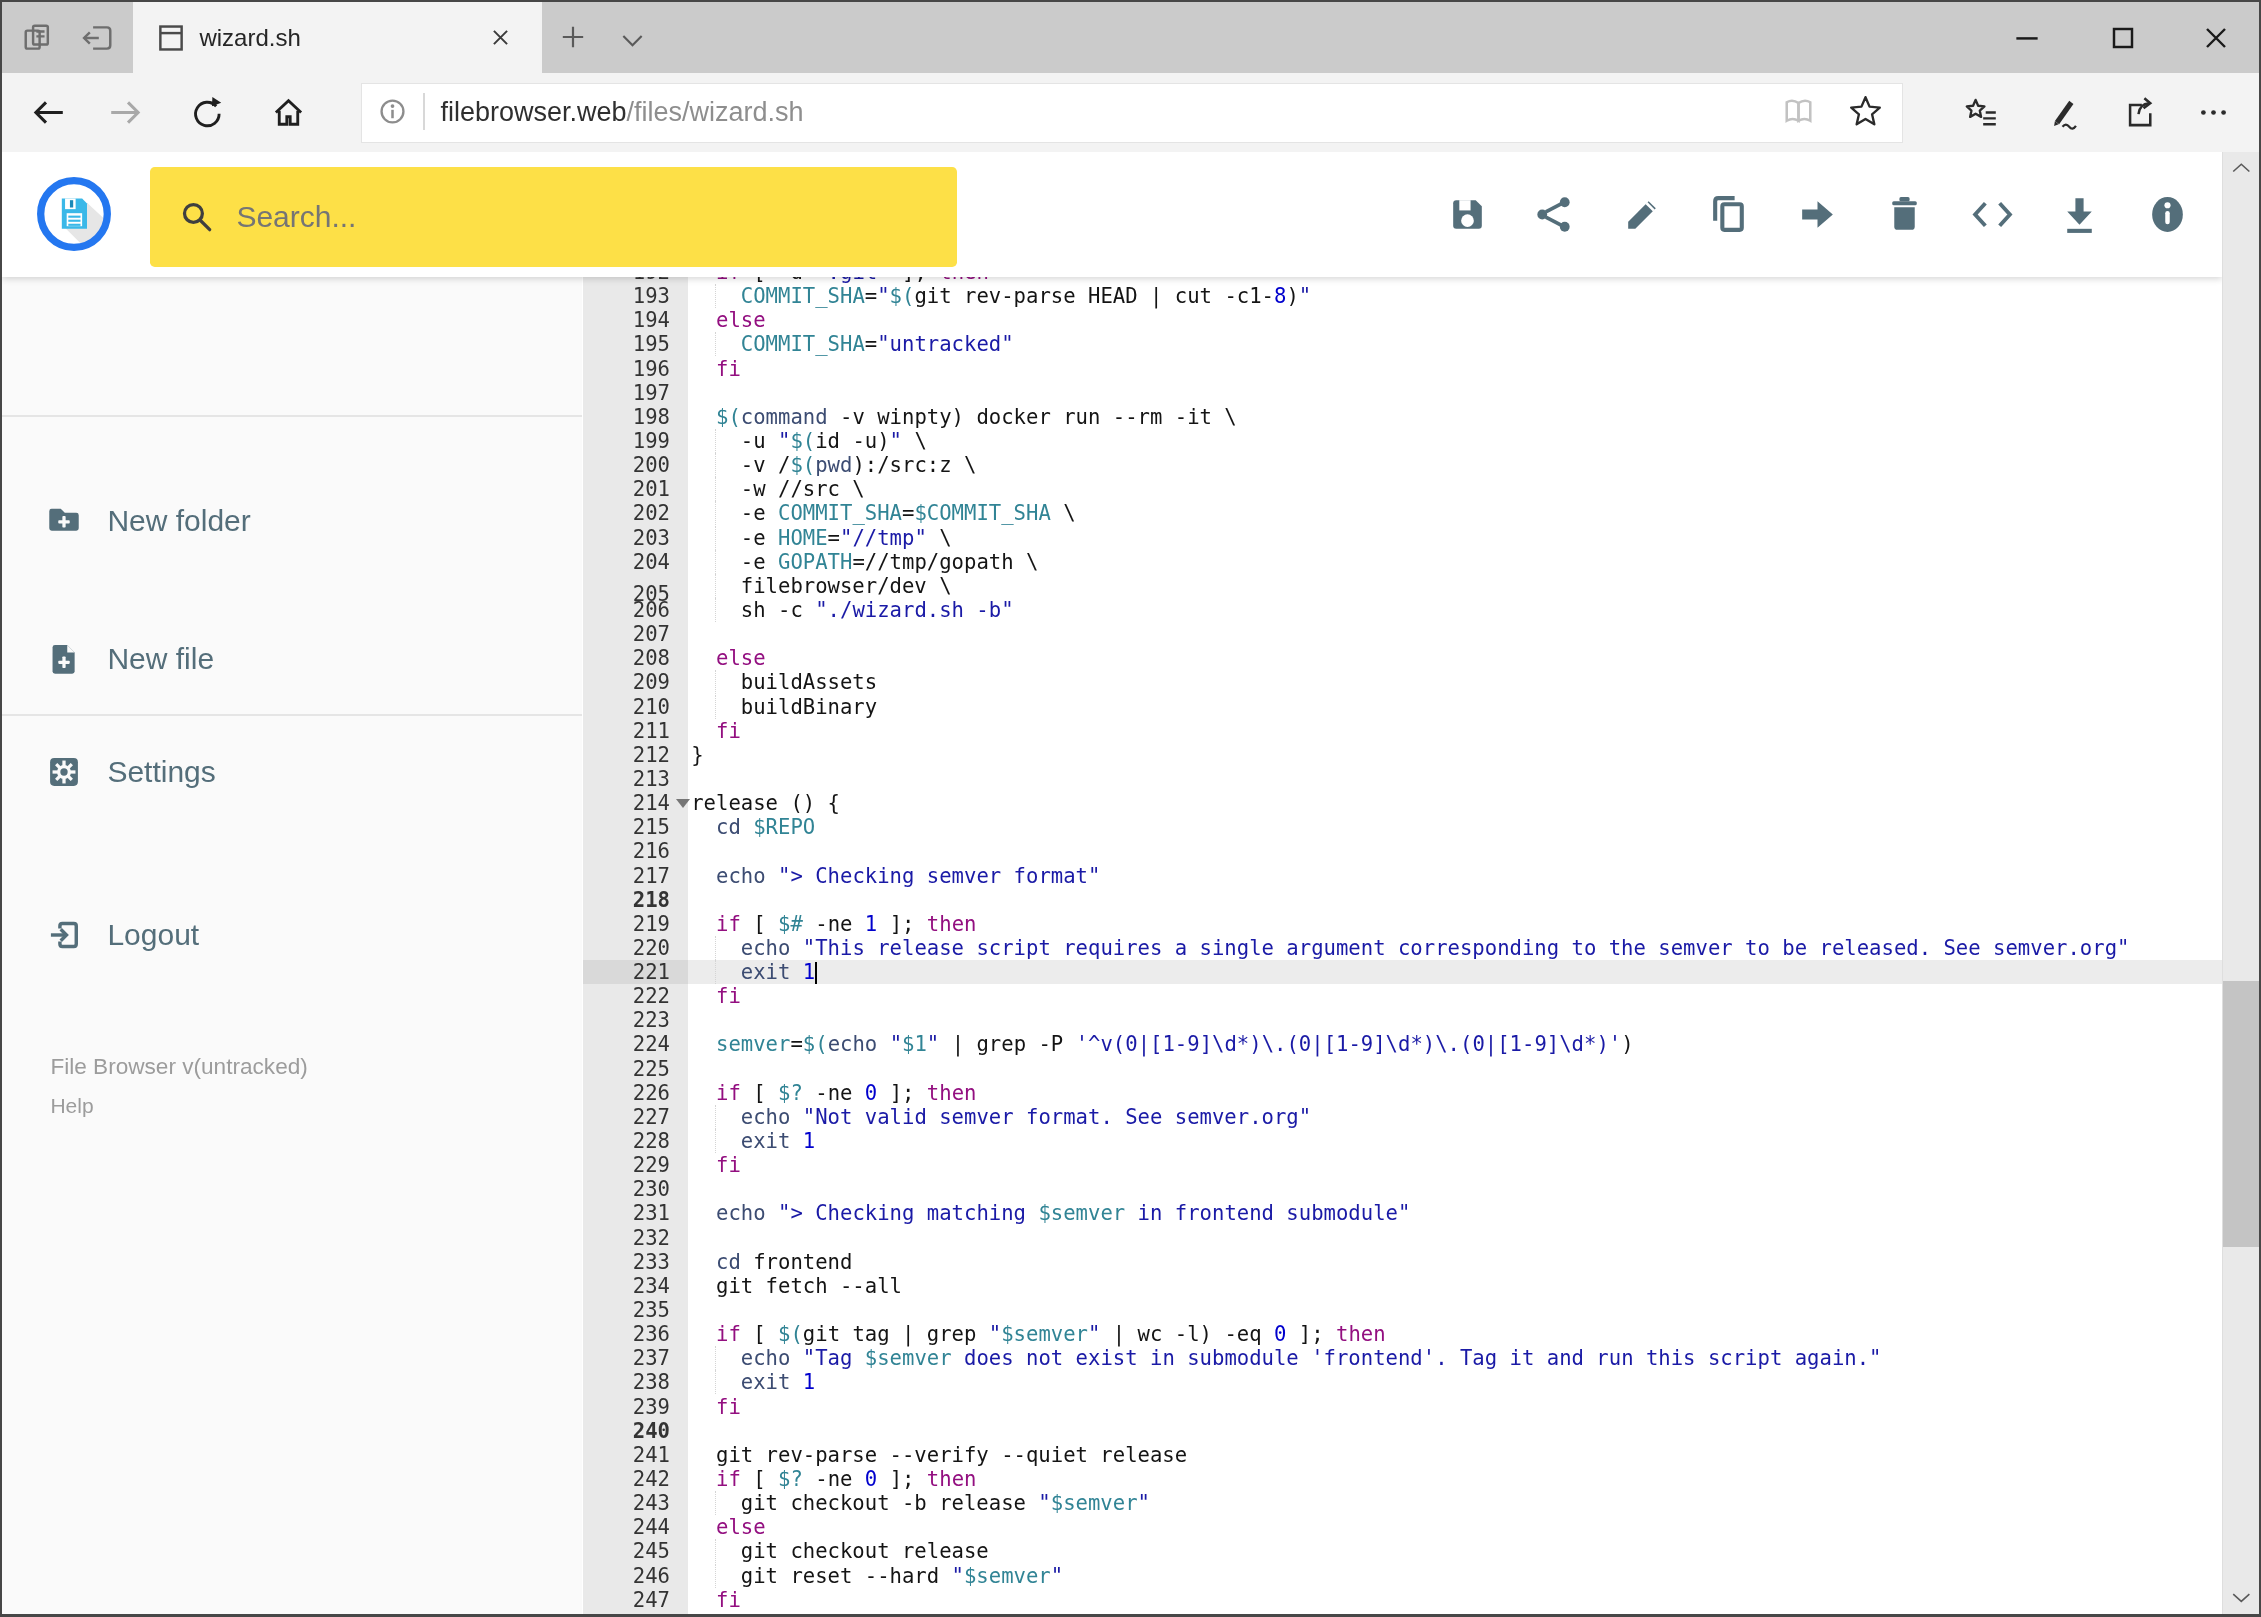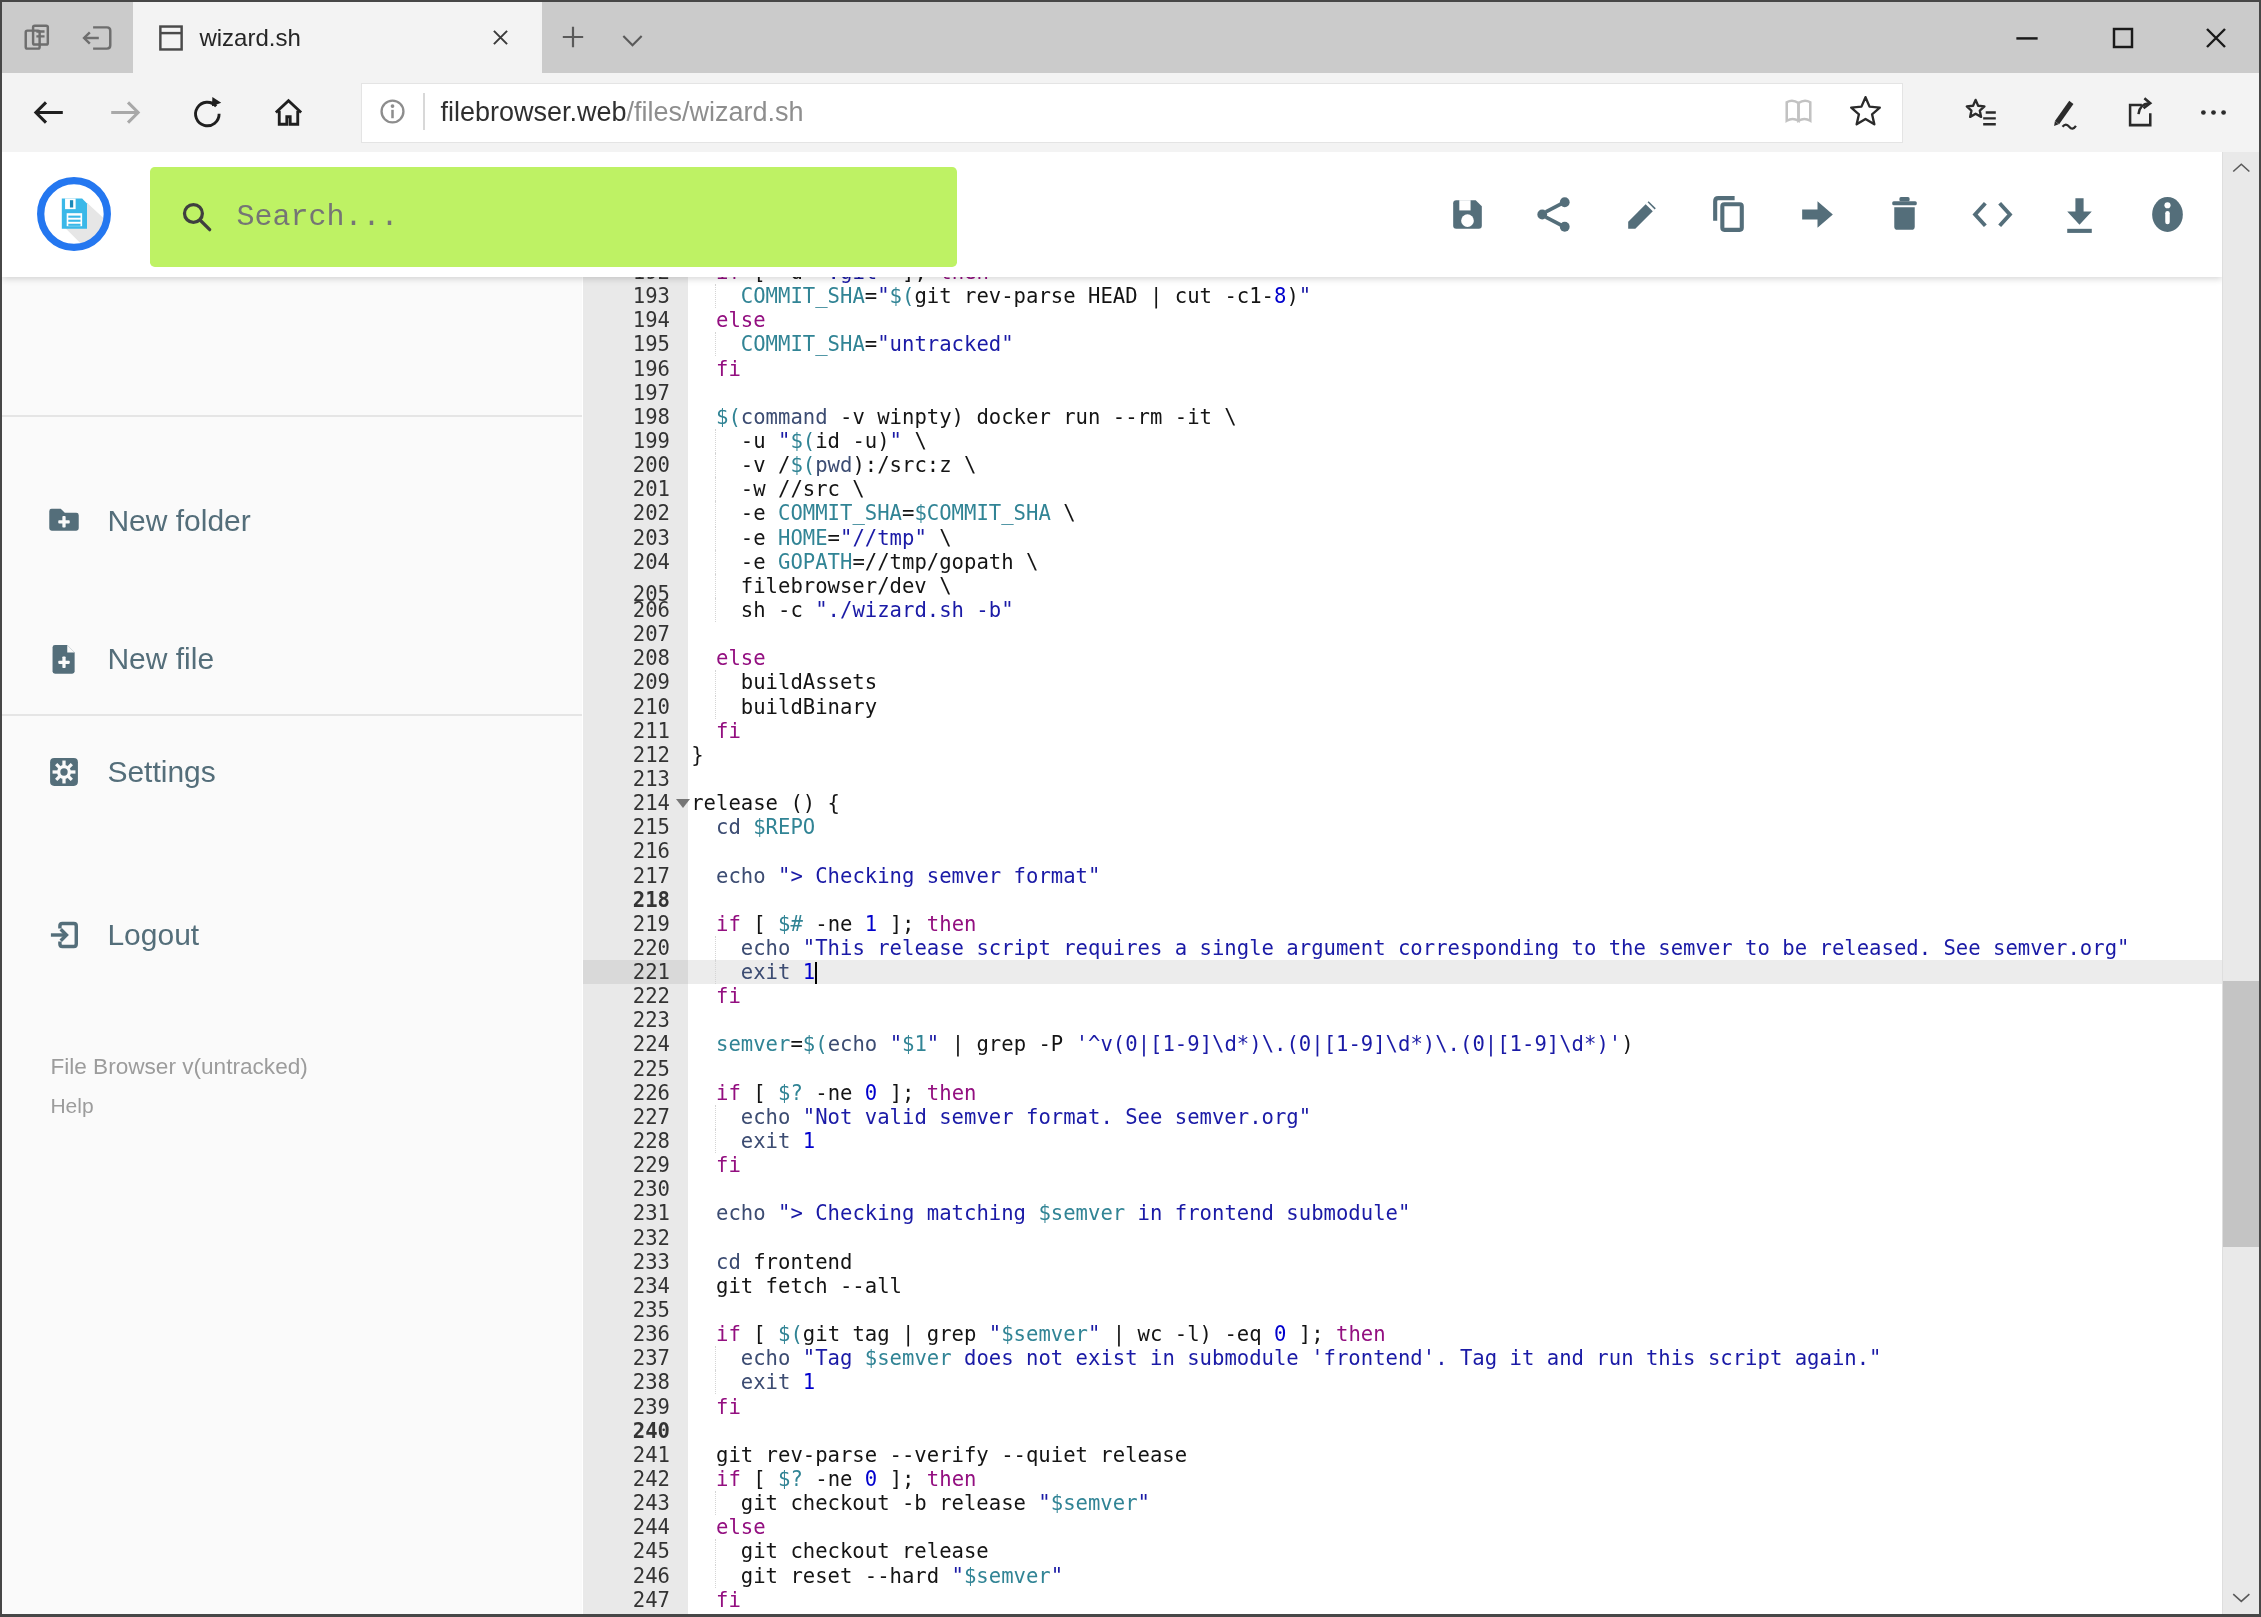--- a/index.html
+++ b/index.html
@@ -21,21 +21,21 @@
   .addrbar{position:absolute;left:2.4px;top:73px;right:2.4px;height:79px;background:#f3f3f3;z-index:10;}
   .nav-btn{position:absolute;top:21px;width:37px;height:37px;}
   .urlbox{position:absolute;left:359px;top:9.7px;width:1542px;height:60px;background:#fff;border:1.6px solid #e4e4e4;box-sizing:border-box;}
   .url-divider{position:absolute;left:61px;top:9.7px;width:1.6px;height:37px;background:#d8d8d8;}
   .url-text{position:absolute;left:78px;top:0;line-height:57px;font-size:27px;white-space:nowrap;}
   .url-host{color:#2f2f2f;}
   .url-path{color:#8e8e8e;}
   
   .app-header{position:absolute;left:2.4px;top:152px;width:2220px;height:125px;background:#fff;z-index:8;
               box-shadow:0 2.4px 6.5px rgba(0,0,0,0.16);}
-  .searchbox{position:absolute;left:148px;top:14.5px;width:807px;height:100px;background:#bef264;border-radius:4.8px;font-family:Liberation Mono, monospace;}
+  .searchbox{position:absolute;left:148px;top:14.5px;width:807px;height:100px;background:#fde047;border-radius:4.8px;}
   .search-ph{position:absolute;left:86px;top:0;line-height:100px;font-size:30px;color:#757575;}
   .hdr-btn{position:absolute;top:40px;width:45px;height:45px;color:var(--slate);}
   .app-icon{color:var(--slate);}
   
   .sidebar{position:absolute;left:2.4px;top:277px;width:580px;height:1337px;background:#fafafa;z-index:2;}
   .side-item{position:absolute;left:0;width:580px;height:74px;cursor:pointer;}
   .side-item .ic{position:absolute;left:44px;top:19.4px;width:36px;height:36px;color:var(--slate);}
   .side-item .lbl{position:absolute;left:105px;top:0;line-height:74px;font-size:30px;color:var(--slate);white-space:nowrap;}
   .side-div{position:absolute;left:0;width:580px;height:1.6px;background:#e5e5e5;}
   .side-meta{position:absolute;left:48px;color:#9c9c9c;white-space:nowrap;}

